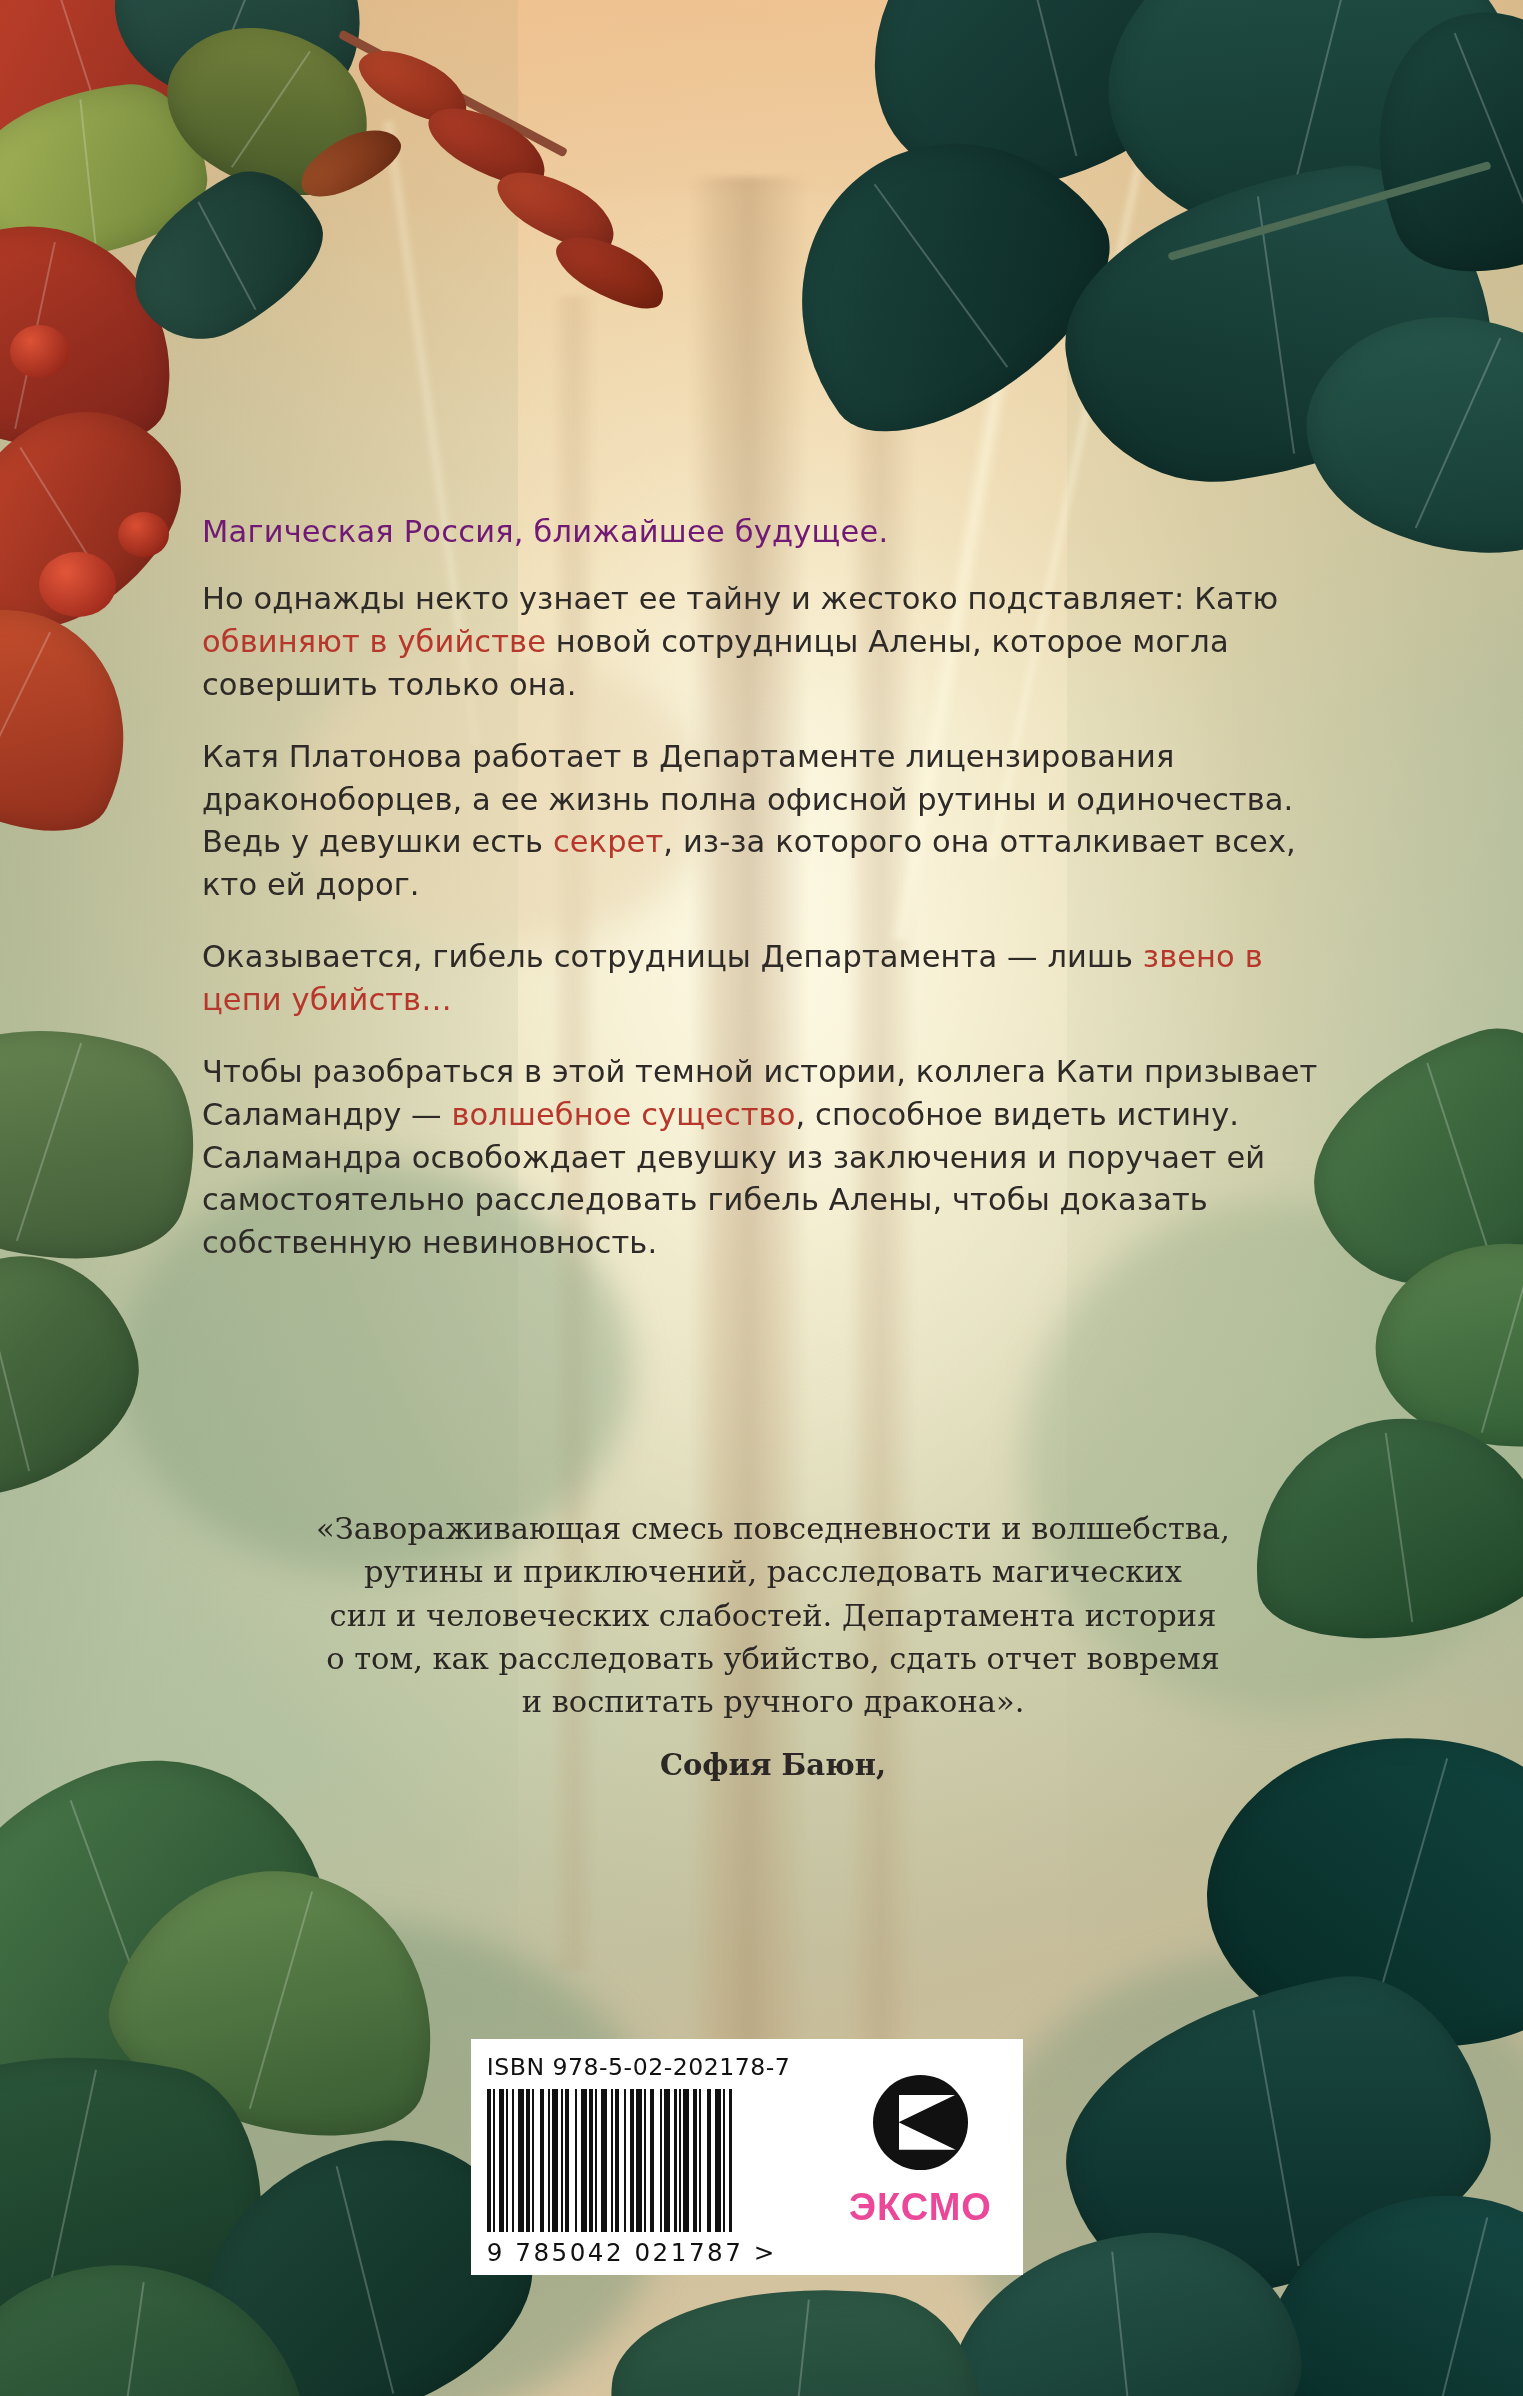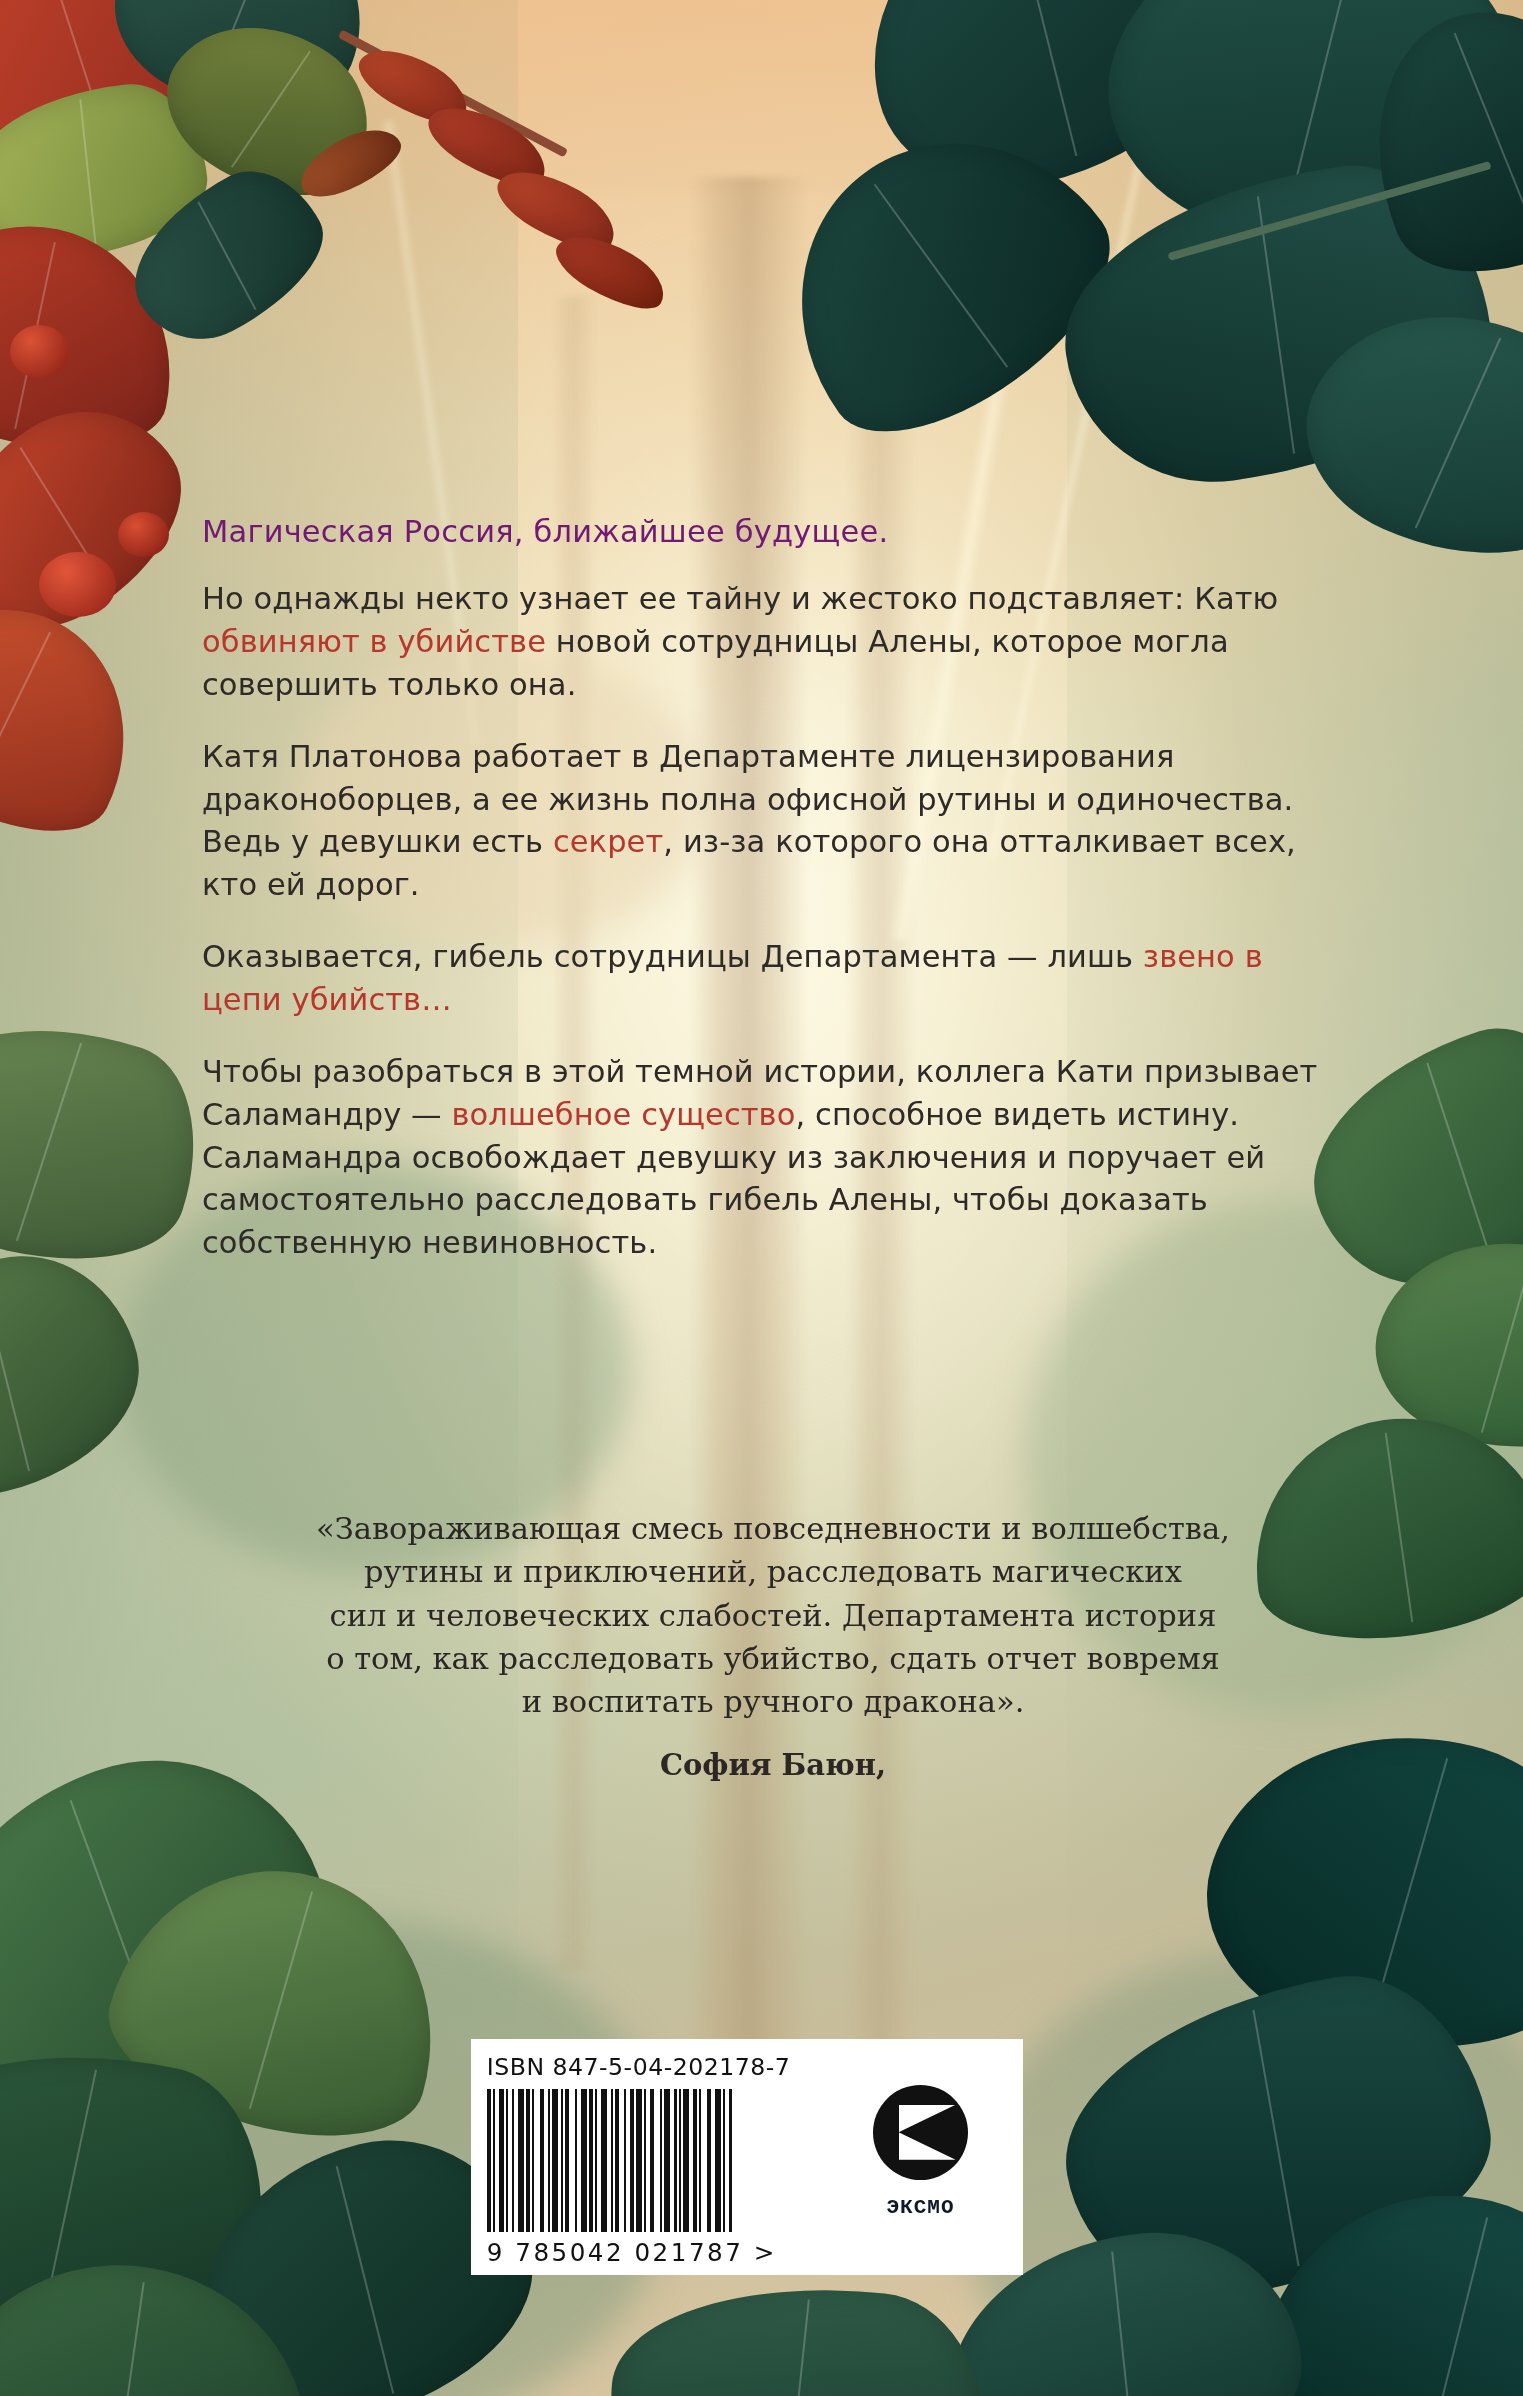--- a/index.html
+++ b/index.html
@@ -187,25 +187,25 @@
     background: #111;
   }
   .eksmo-mark .e-notch {
     position: absolute;
     left: 25.6px; top: 19.7px;
     width: 57px; height: 55px;
     background: #fff;
     clip-path: polygon(0 0, 100% 0, 0 50%, 100% 100%, 0 100%, 0 0);
   }
   .eksmo-word {
-    font-family: Liberation Mono, monospace;
+    font-family: Liberation Sans, sans-serif;
     font-weight: bold;
-    font-size: 21px;
+    font-size: 38px;
     letter-spacing: 1px;
-    color: #0f172a;
+    color: #ec4899;
   }
 </style>
 </head>
 <body>
 
 <div class="cover">
 
   <div class="bg-base"></div>
   <div class="bg-glow"></div>
   <div class="bg-tint-left"></div>
@@ -356,21 +356,21 @@
     <span class="q-body">«Завораживающая смесь повседневности и волшебства,</span>
     <span class="q-body">рутины и приключений, расследовать магических</span>
     <span class="q-body">сил и человеческих слабостей. Департамента история</span>
     <span class="q-body">о том, как расследовать убийство, сдать отчет вовремя</span>
     <span class="q-body">и воспитать ручного дракона».</span>
     <span class="q-author">София Баюн,</span>
   </div>
 
   <div class="barcode-box">
     <div class="bc-left">
-      <div class="isbn-text">ISBN 847-5-04-202178-7</div>
+      <div class="isbn-text">ISBN 978-5-02-202178-7</div>
       <div class="bars">
         <i style="width:3.9px"></i>
           <i style="width:2px;background:#fff"></i>
           <i style="width:2px"></i>
           <i style="width:3.9px;background:#fff"></i>
         <i style="width:5.9px"></i>
           <i style="width:2px;background:#fff"></i>
           <i style="width:2px"></i>
           <i style="width:3.9px;background:#fff"></i>
         <i style="width:2px"></i>

